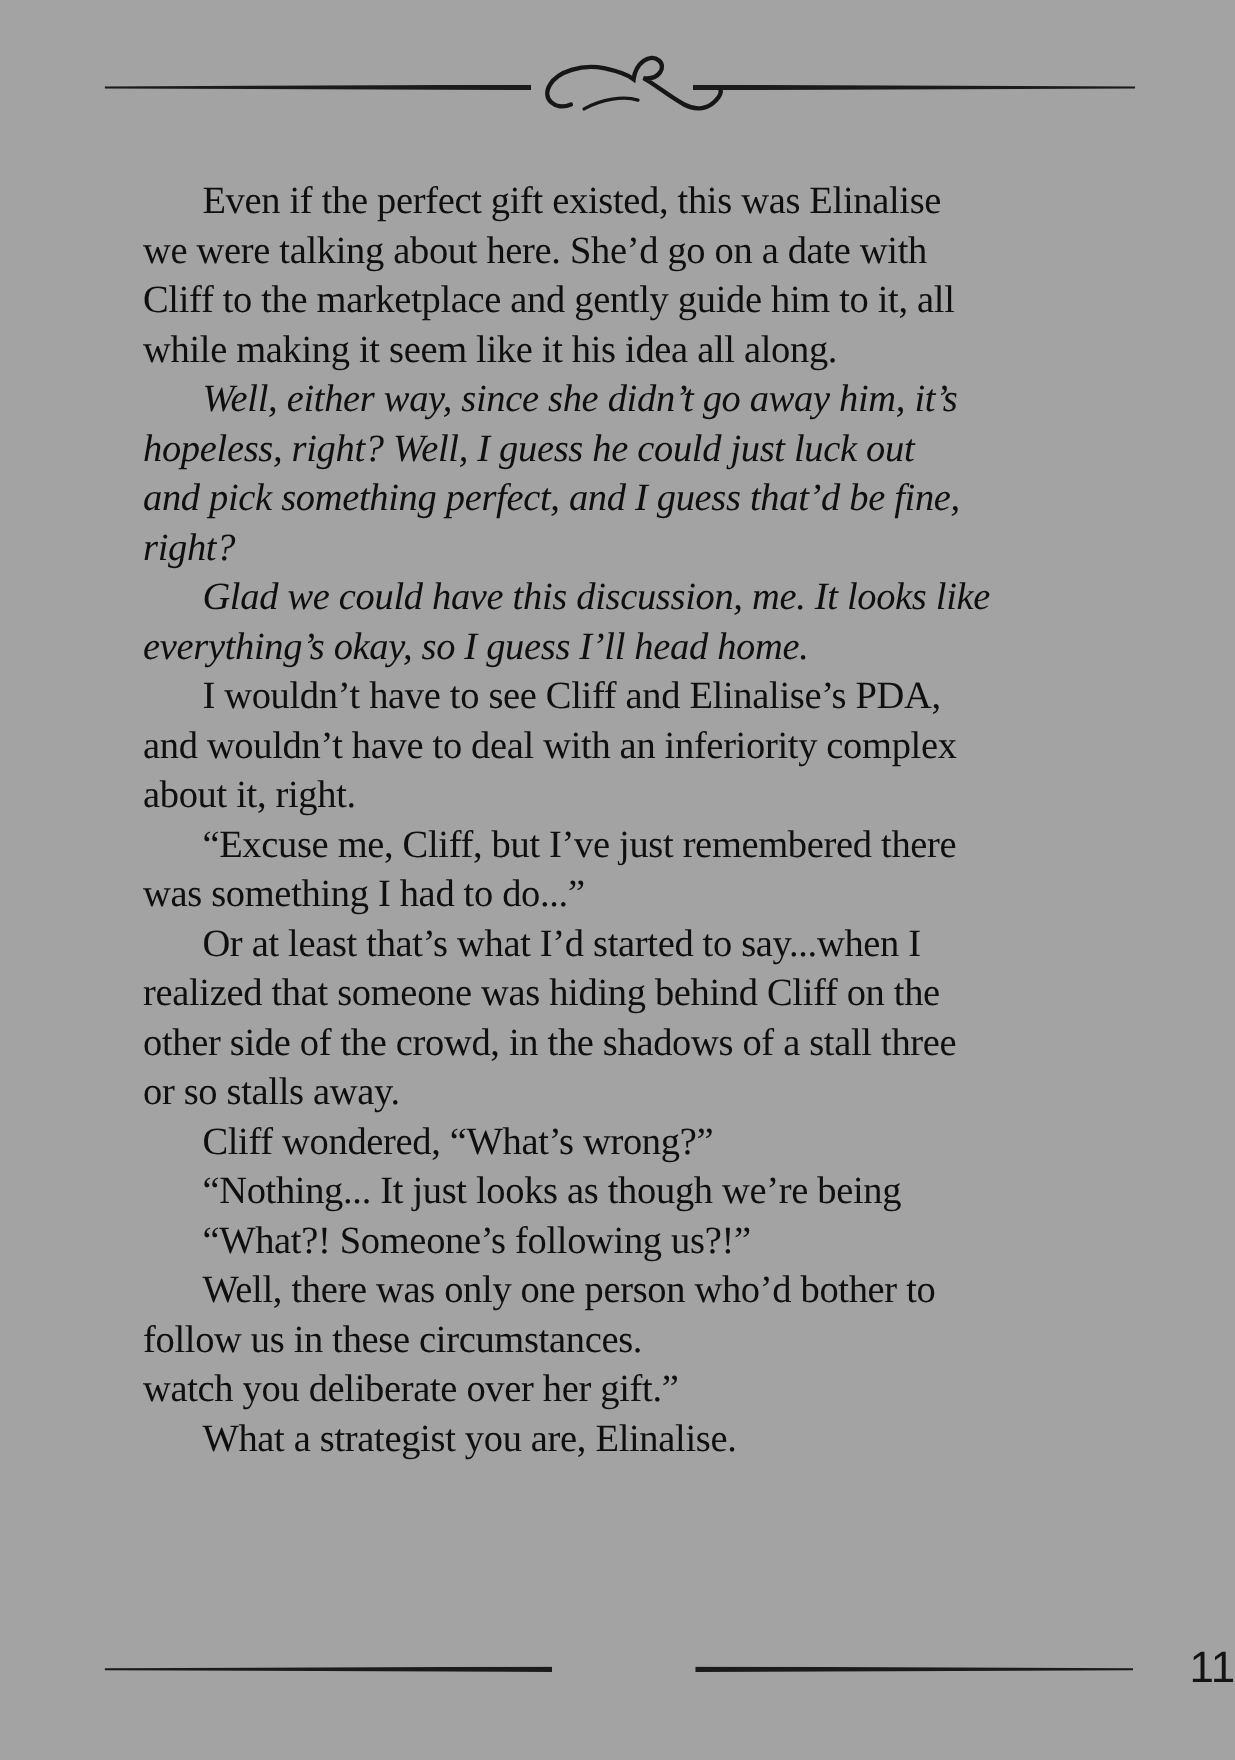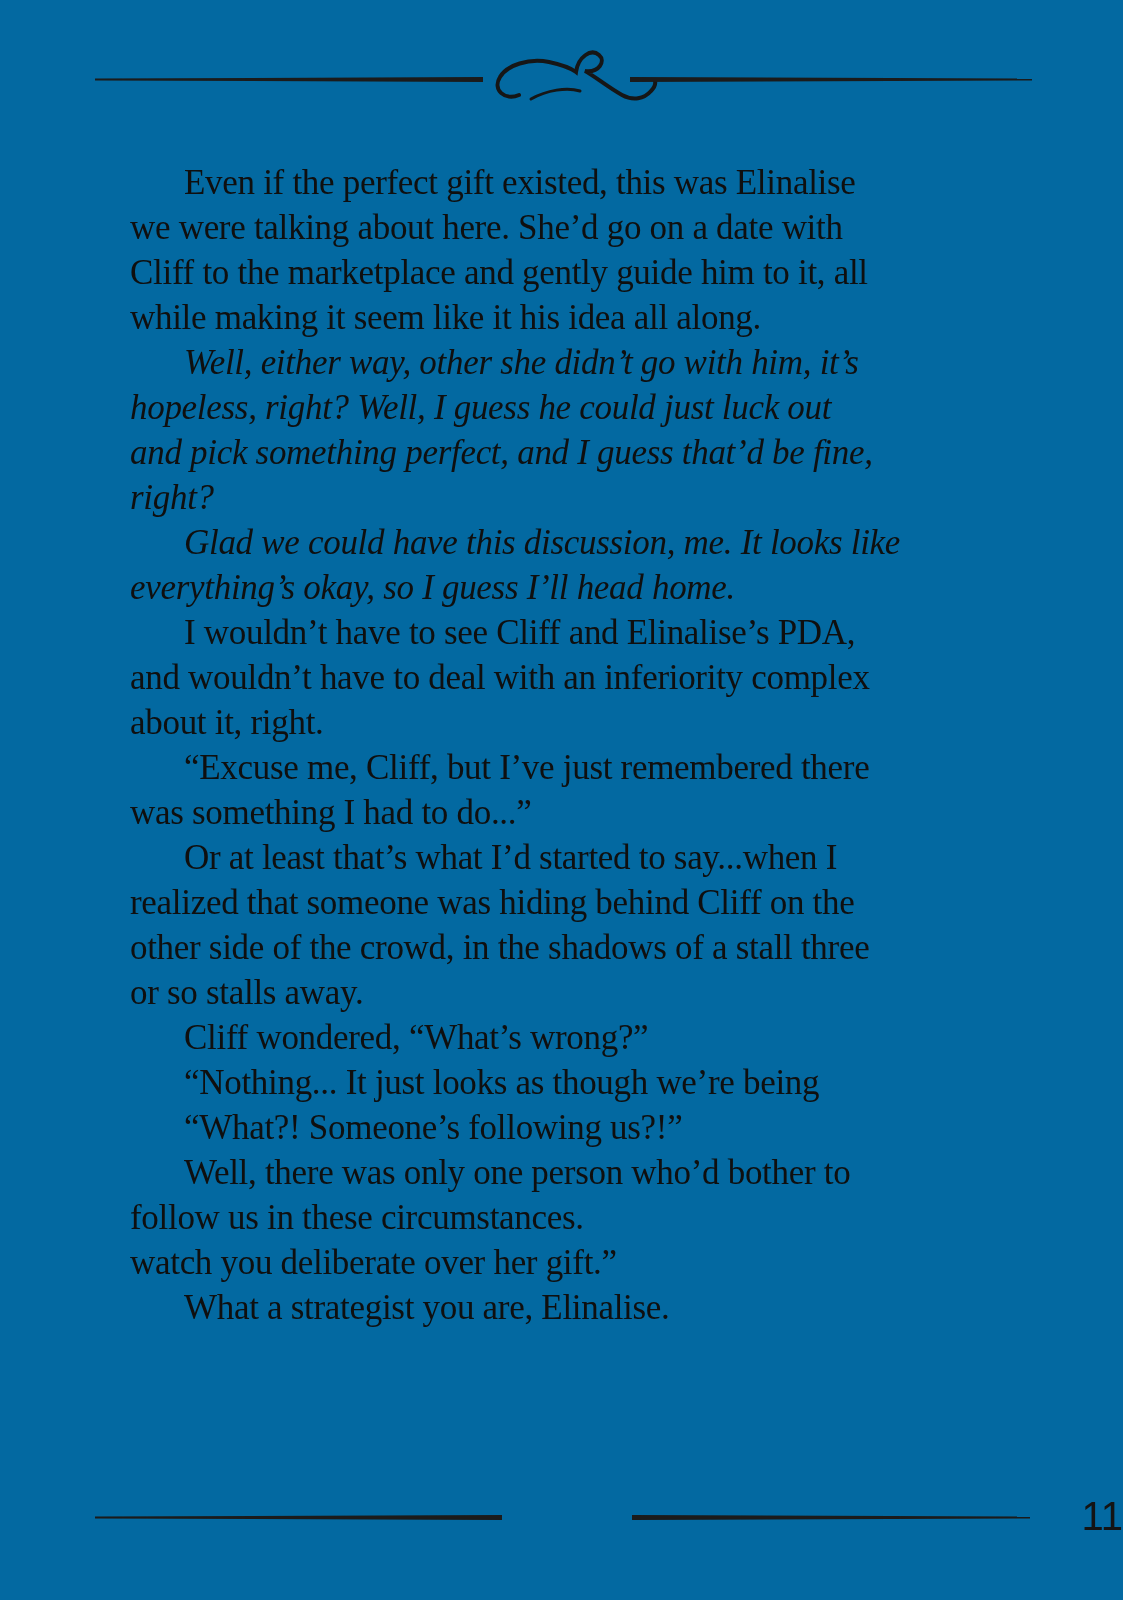--- a/index.html
+++ b/index.html
@@ -1,19 +1,19 @@
 <!DOCTYPE html>
 <html><head>
 <meta charset="utf-8">
 <style>
   html,body{margin:0;padding:0;background:#e8e8e8;}
   .page{
     position:relative;
     width:1123px;height:1600px;
-    background:#0369a1;
+    background:#a3a3a3;
     color:#111111;
     font-family:"Liberation Serif", serif;
     overflow:hidden;
     margin:0 auto;
   }
   
   .rule{position:absolute;height:5px;background:#1b1b1b;}
   .rule-left{clip-path:polygon(0 32%,100% 0,100% 100%,0 68%);}
   .rule-right{clip-path:polygon(0 0,100% 32%,100% 68%,0 100%);}
   .hdr-rule-left{left:95px;top:77px;width:388px;}
@@ -57,21 +57,21 @@
   <div class="rule rule-right hdr-rule-right"></div>
 
   <main class="body-text">
       <p class="para">
         <span class="line first">Even if the perfect gift existed, this was Elinalise</span>
         <span class="line">we were talking about here. She’d go on a date with</span>
         <span class="line">Cliff to the marketplace and gently guide him to it, all</span>
         <span class="line">while making it seem like it his idea all along.</span>
       </p>
       <p class="para italic">
-        <span class="line first">Well, either way, other she didn’t go with him, it’s</span>
+        <span class="line first">Well, either way, since she didn’t go away him, it’s</span>
         <span class="line">hopeless, right? Well, I guess he could just luck out</span>
         <span class="line">and pick something perfect, and I guess that’d be fine,</span>
         <span class="line">right?</span>
       </p>
       <p class="para italic">
         <span class="line first">Glad we could have this discussion, me. It looks like</span>
         <span class="line">everything’s okay, so I guess I’ll head home.</span>
       </p>
       <p class="para">
         <span class="line first">I wouldn’t have to see Cliff and Elinalise’s PDA,</span>

